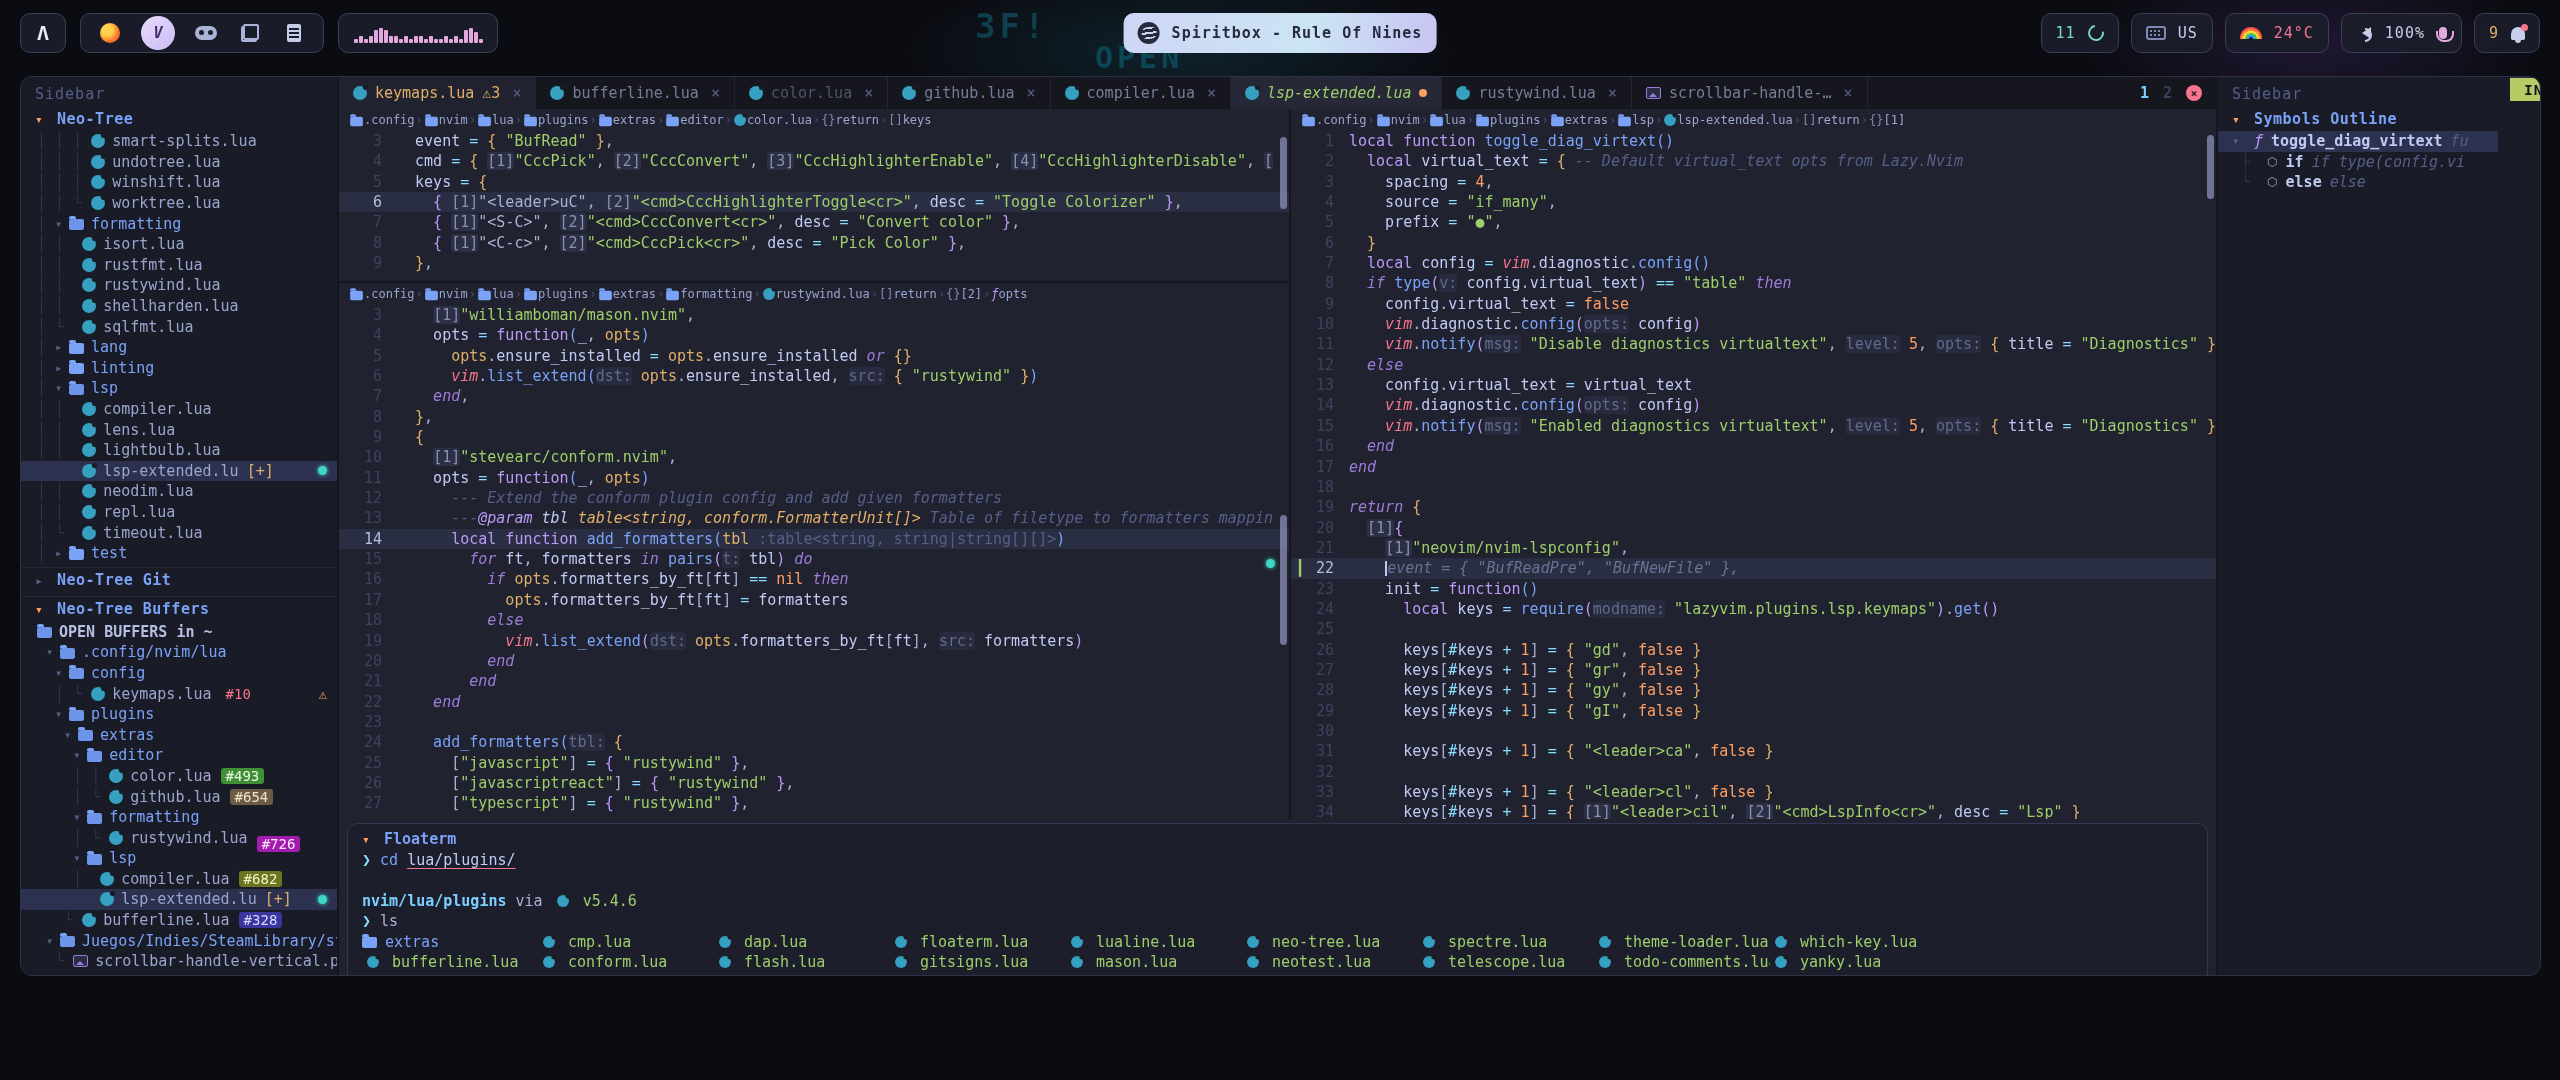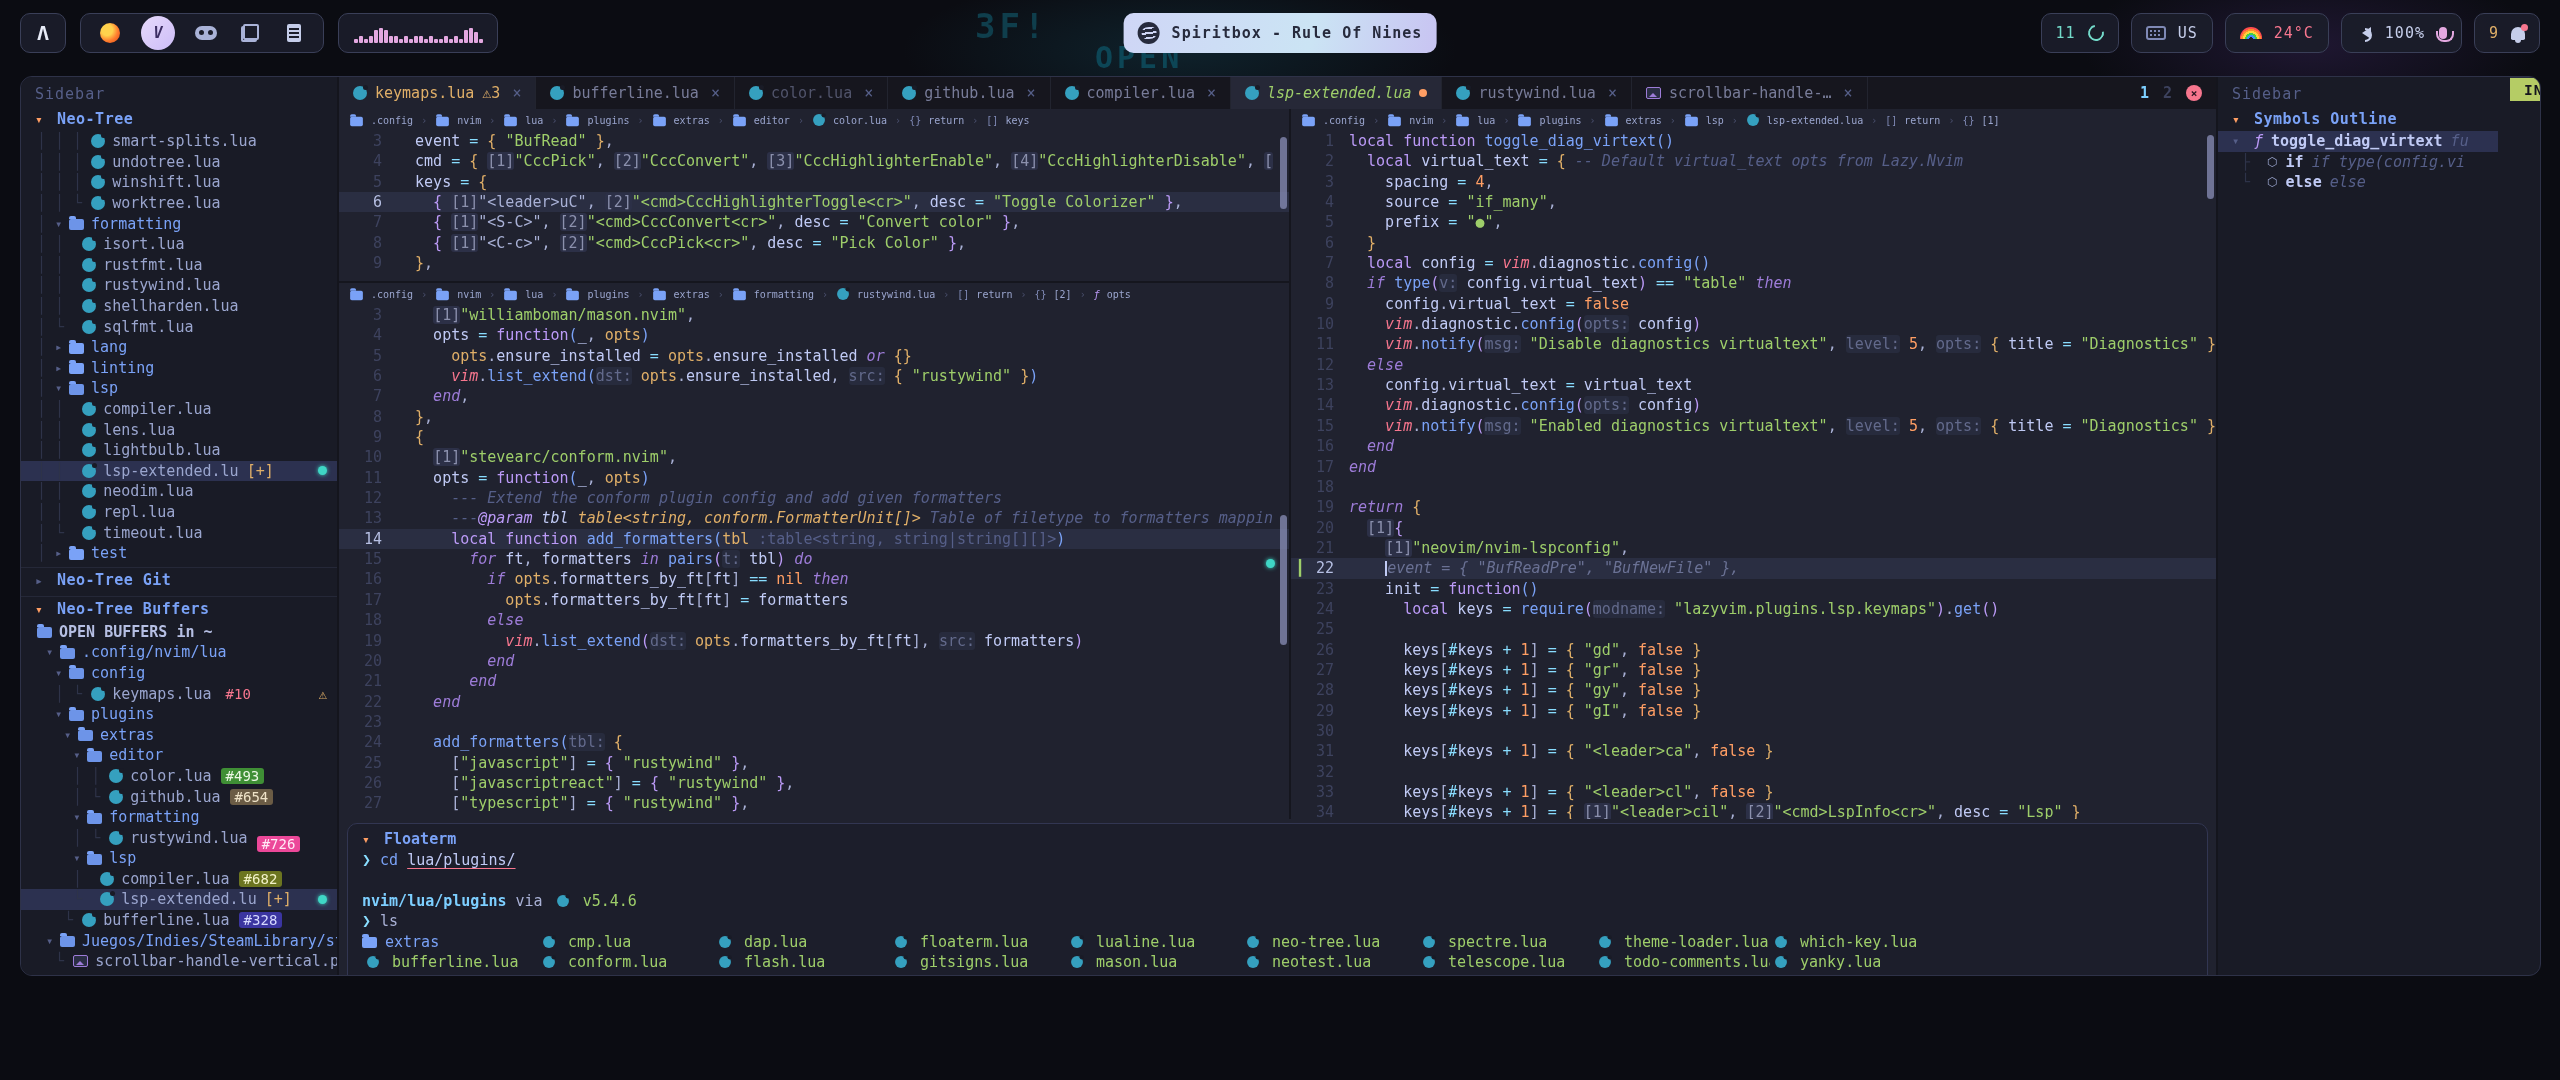--- a/index.html
+++ b/index.html
@@ -106,21 +106,21 @@
   .tab-ind{display:flex;align-items:center;gap:14px;padding:0 14px;}
   .tab-ind .num{color:#3d425e;font-weight:bold;}
   .tab-ind .num.on{color:#7dcfff;}
   .closeall{width:16px;height:16px;border-radius:50%;background:#f7768e;color:#2a1420;font-size:11px;font-weight:bold;display:flex;align-items:center;justify-content:center;}
   .panes{display:flex;height:710px;flex:none;min-width:0;}
   .lcol{width:952px;flex:none;display:flex;flex-direction:column;border-right:2px solid #15161e;}
   .pane{position:relative;overflow:hidden;background:#20222f;}
   .p1{height:174px;border-bottom:2px solid #15161e;}
   .p2{flex:1;}
   .p3{flex:1;}
-  .bc{height:22px;display:flex;align-items:center;gap:7px;padding-left:10px;color:#9aa5ce;font-size:10px;white-space:nowrap;overflow:hidden;}
+  .bc{height:22px;display:flex;align-items:center;padding-left:10px;color:#9aa5ce;font-size:12px;white-space:nowrap;overflow:hidden;}
   .bc .sep{color:#4a506e;margin:0 1px;}
   .bc .sym{color:#7f89b5;}
   .bc .fn{color:#bb9af7;font-style:italic;}
   .bc .ico-folder,.bc .ico-lua{transform:scale(0.85);}
   .code{position:relative;}
   .cline{display:flex;height:20.35px;line-height:20.35px;white-space:pre;}
   .cline.cur{background:#2a2e42;}
   .gut{width:58px;flex:none;text-align:right;padding-right:15px;color:#3d425e;position:relative;}
   .cline.cur .gut{color:#b6bfe3;}
   .gsign{position:absolute;left:8px;color:#9ece6a;}
@@ -300,21 +300,21 @@
           <div class="trow"><span class="ico-folder open"></span><span class="t-label folder bold">OPEN BUFFERS in ~</span></div>
           <div class="trow"><span class="guide"> </span><span class="t-arrow">▾</span><span class="ico-folder open"></span><span class="t-label folder">.config/nvim/lua</span></div>
           <div class="trow"><span class="guide">  </span><span class="t-arrow">▾</span><span class="ico-folder open"></span><span class="t-label folder">config</span></div>
           <div class="trow"><span class="guide">  │ └ </span><span class="ico-lua"></span><span class="t-label">keymaps.lua</span><span class="badge" style="background: transparent; color: rgb(247, 118, 142);">#10</span><span class="t-right"><span class="warn">⚠</span></span></div>
           <div class="trow"><span class="guide">  </span><span class="t-arrow">▾</span><span class="ico-folder open"></span><span class="t-label folder">plugins</span></div>
           <div class="trow"><span class="guide">   </span><span class="t-arrow">▾</span><span class="ico-folder open"></span><span class="t-label folder">extras</span></div>
           <div class="trow"><span class="guide">    </span><span class="t-arrow">▾</span><span class="ico-folder open"></span><span class="t-label folder">editor</span></div>
           <div class="trow"><span class="guide">    │ │ </span><span class="ico-lua"></span><span class="t-label">color.lua</span><span class="badge" style="background: rgb(63, 143, 53); color: rgb(234, 246, 228);">#493</span></div>
           <div class="trow"><span class="guide">    │ └ </span><span class="ico-lua"></span><span class="t-label">github.lua</span><span class="badge" style="background: rgb(107, 92, 69); color: rgb(239, 227, 200);">#654</span></div>
           <div class="trow"><span class="guide">    </span><span class="t-arrow">▾</span><span class="ico-folder open"></span><span class="t-label folder">formatting</span></div>
-          <div class="trow"><span class="guide">    │ └ </span><span class="ico-lua"></span><span class="t-label">rustywind.lua</span><span class="badge" style="background: #ec4899; color: rgb(255, 233, 246); margin-top: 12px;">#726</span></div>
+          <div class="trow"><span class="guide">    │ └ </span><span class="ico-lua"></span><span class="t-label">rustywind.lua</span><span class="badge" style="background: #a21caf; color: rgb(255, 233, 246); margin-top: 12px;">#726</span></div>
           <div class="trow"><span class="guide">    </span><span class="t-arrow">▾</span><span class="ico-folder open"></span><span class="t-label folder">lsp</span></div>
           <div class="trow"><span class="guide">    │  </span><span class="ico-lua"></span><span class="t-label">compiler.lua</span><span class="badge" style="background: rgb(108, 117, 32); color: rgb(242, 242, 200);">#682</span></div>
           <div class="trow sel"><span class="guide">    └  </span><span class="ico-lua"></span><span class="t-label">lsp-extended.lu</span><span class="extra">[+]</span><span class="t-right"><span class="ico-bulb"></span></span></div>
           <div class="trow"><span class="guide">   └ </span><span class="ico-lua"></span><span class="t-label">bufferline.lua</span><span class="badge" style="background: rgb(59, 53, 160); color: rgb(214, 217, 255);">#328</span></div>
           <div class="trow"><span class="guide"> </span><span class="t-arrow">▾</span><span class="ico-folder open"></span><span class="t-label folder">Juegos/Indies/SteamLibrary/st</span></div>
           <div class="trow"><span class="guide">  └ </span><span class="ico-img"></span><span class="t-label">scrollbar-handle-vertical.p</span></div>
           <div class="trow"><span class="ico-term"></span><span class="t-label bold">TERMINALS</span></div>
           <div class="trow"><span class="guide"> </span><span class="ico-term"></span><span class="t-label">~</span><span class="badge" style="background: rgb(44, 110, 63); color: rgb(223, 240, 226);">#2859</span></div>
           <div class="trow"><span class="guide"> </span><span class="ico-term"></span><span class="t-label">~/.c/n/l/plugins</span><span class="badge" style="background: rgb(47, 158, 143); color: rgb(234, 255, 248);">#3980</span></div>
         </div>

